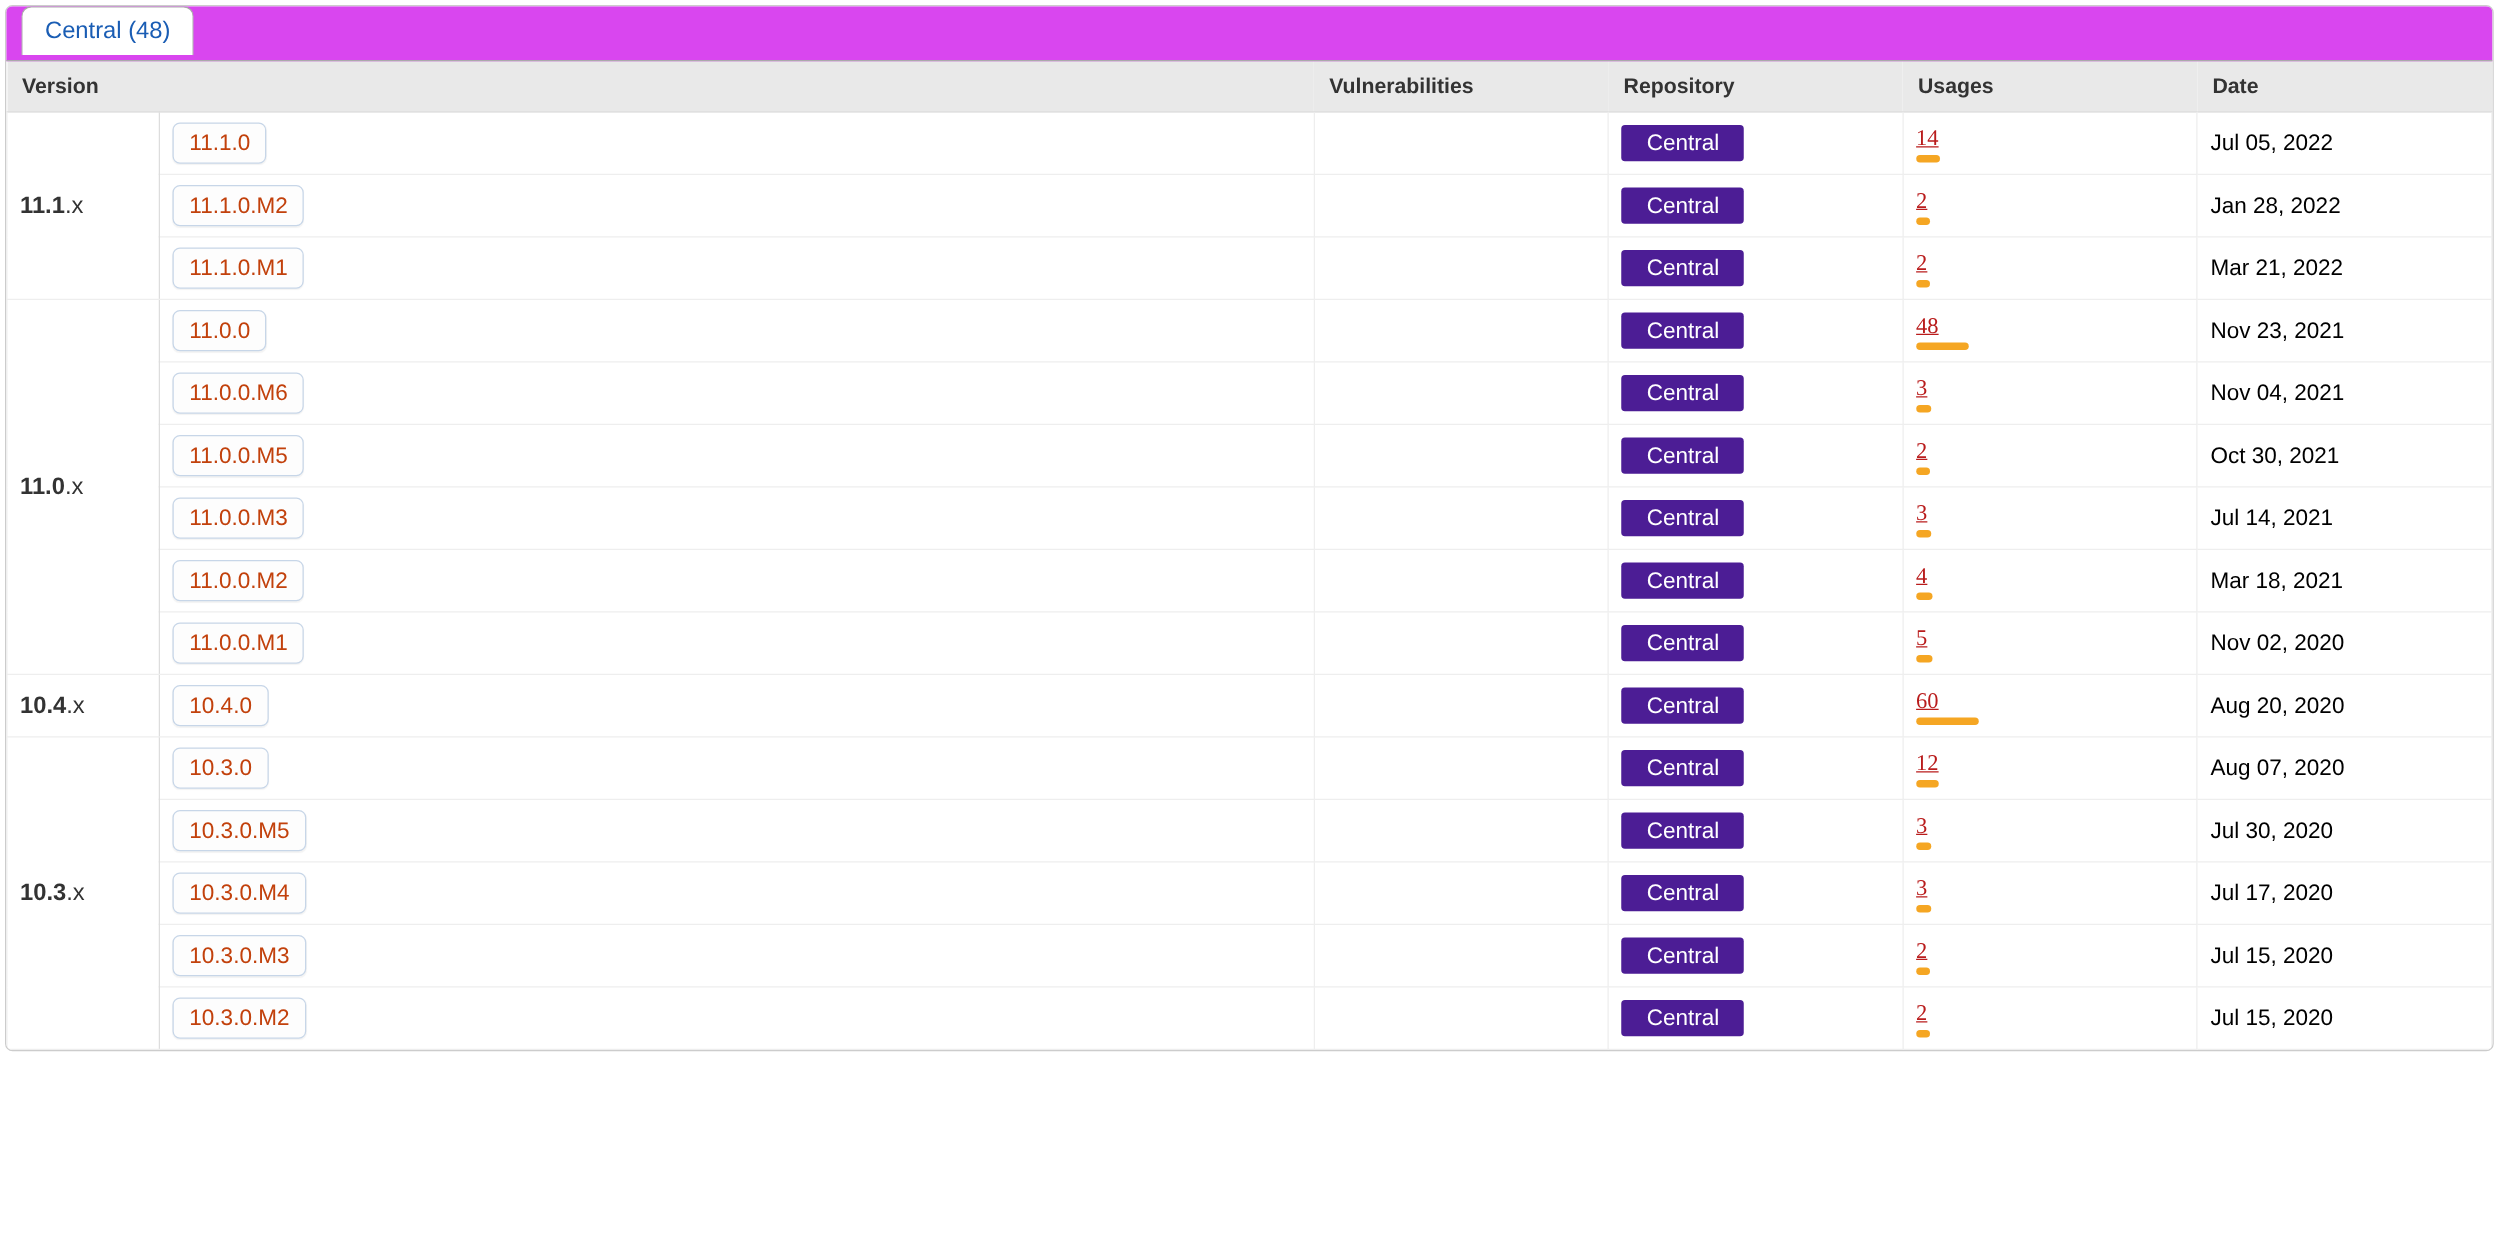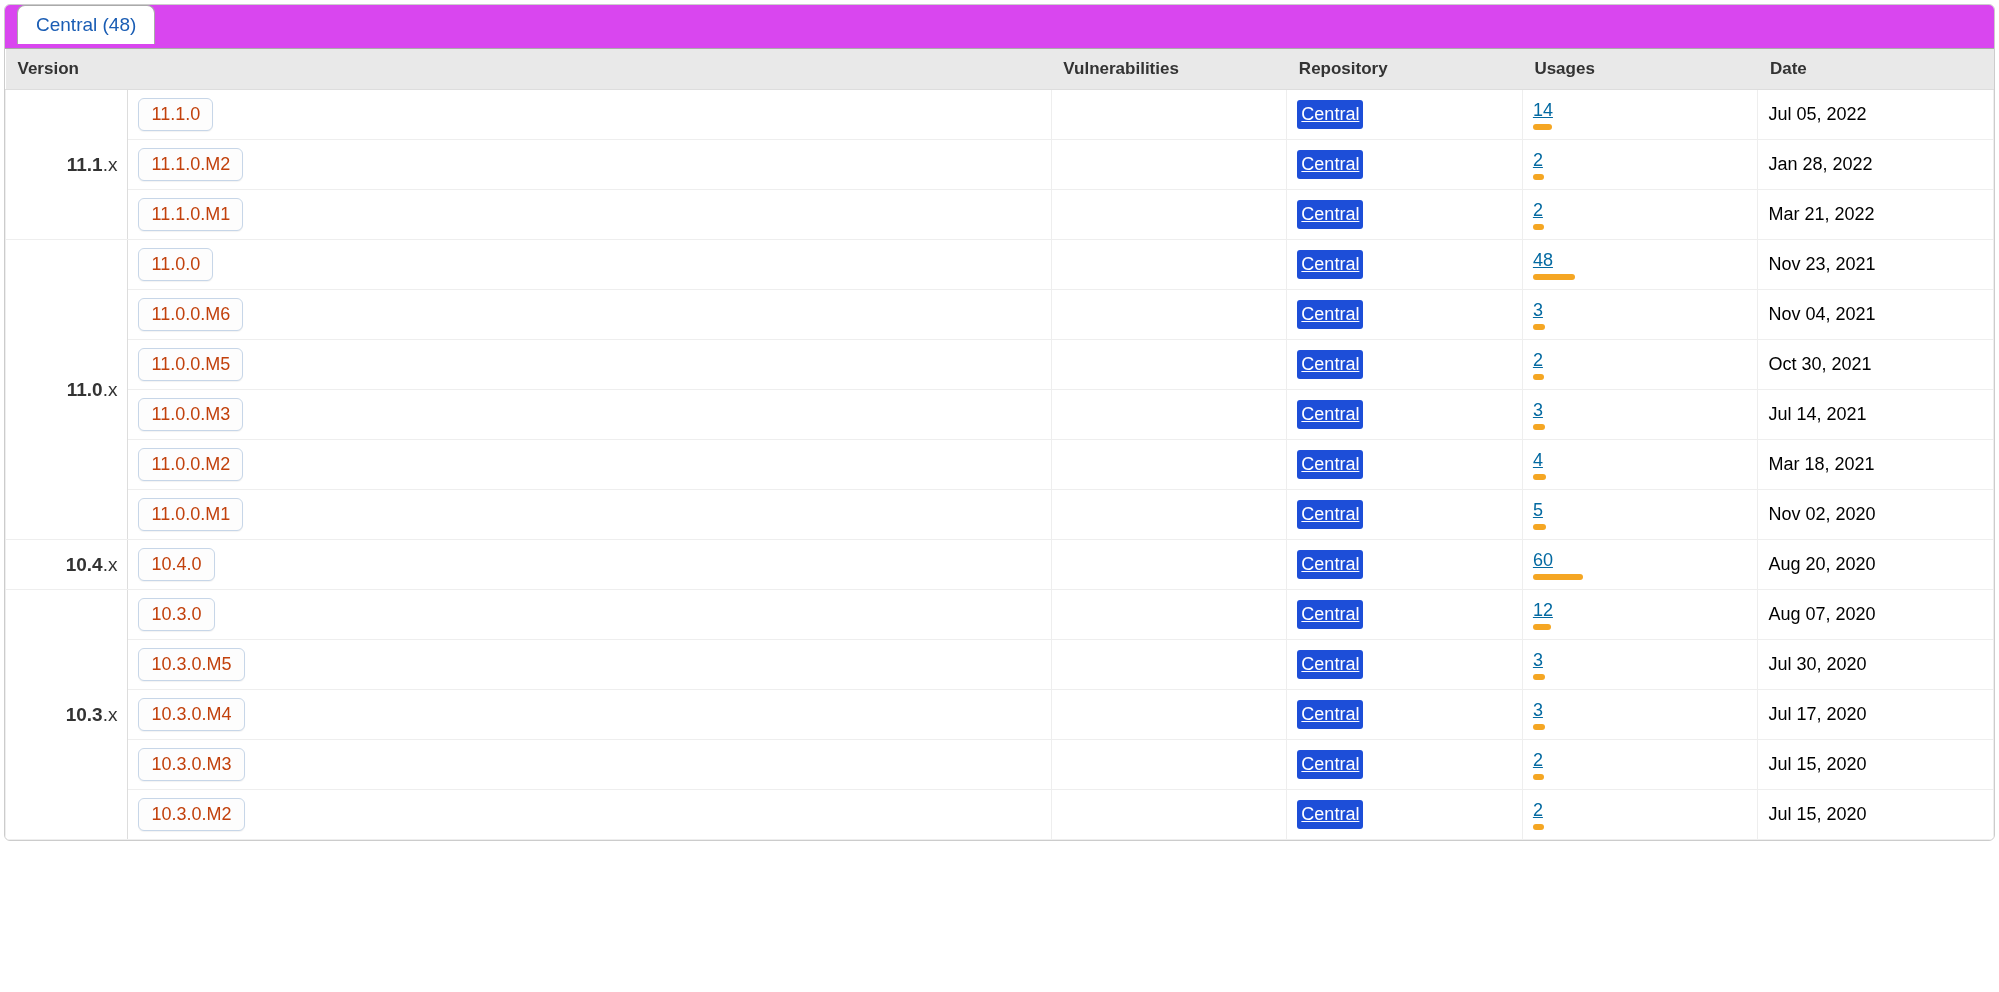--- a/index.html
+++ b/index.html
@@ -61,52 +61,52 @@
     .col-vuln { width: 12.5%; }
     .col-repo { width: 12.5%; }
     .col-usages { width: 12.5%; }
     .col-date { width: 12.5%; }
     .version-table tbody td {
       border: 1px solid #eee;
       padding: 8px 10px;
       vertical-align: middle;
     }
     .group-cell {
-      text-align: right;
+      text-align: left;
       font-size: 19px;
       white-space: nowrap;
       border-right: 1px solid #ddd !important;
     }
     .group-cell b { font-weight: bold; }
     .version-badge {
       display: inline-block;
       border: 1px solid #c7d6e8;
       border-radius: 6px;
       padding: 5px 12px;
       color: #c2410c;
       font-size: 18px;
       background: #fdfdfd;
       box-shadow: 0 1px 1px rgba(0,0,0,0.05);
       cursor: pointer;
     }
     .repo-badge {
       display: inline-block;
-      background: #1d4ed8;
+      background: #4c1d95;
       color: #fff;
-      padding: 4px 4px;
+      padding: 4px 20px;
       border-radius: 3px;
       font-size: 18px;
       cursor: pointer;
+    }
+    .usages-cell a {
+      color: #b91c1c;
       text-decoration: underline;
-    }
-    .usages-cell a {
-      color: #0369a1;
-      text-decoration: underline;
-      font-size: 18px;
-      cursor: pointer;
+      font-size: 18px;
+      cursor: pointer;
+      font-family: Liberation Serif, serif;
     }
     .usage-bar {
       height: 6px;
       background: #f5a623;
       border-radius: 3px;
       margin-top: 3px;
     }
     .date-cell {
       font-size: 18px;
       color: #000000;

